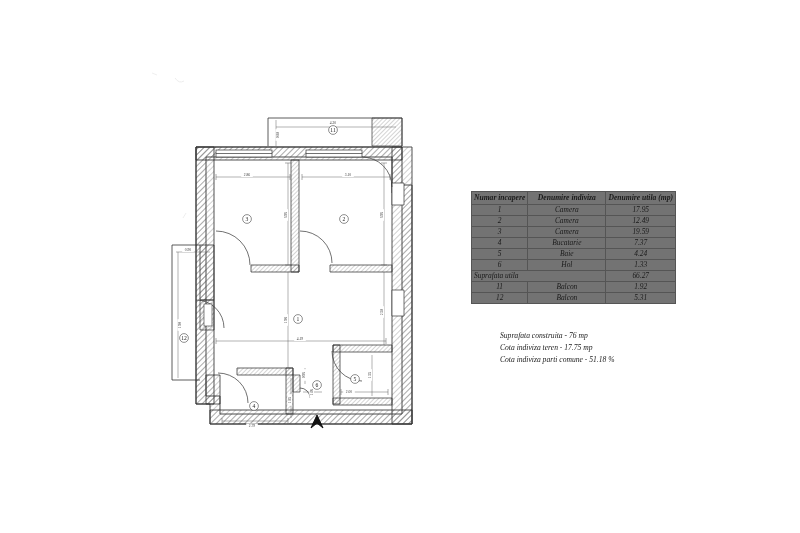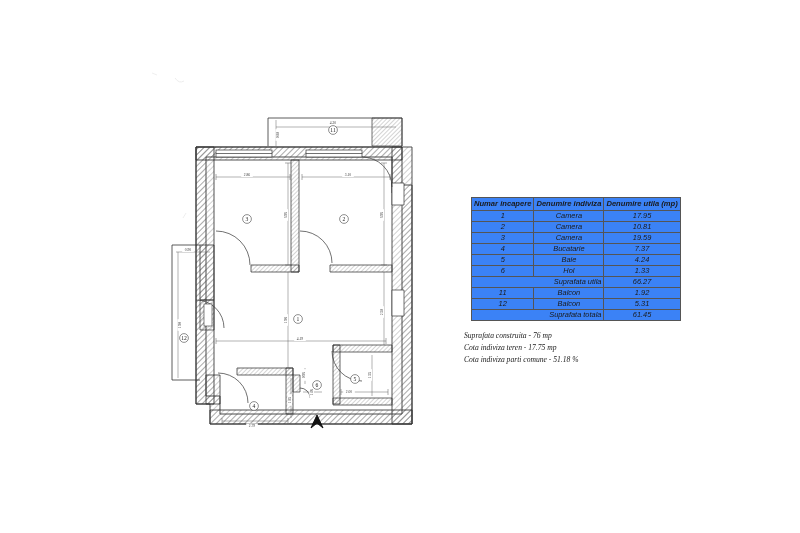--- a/index.html
+++ b/index.html
@@ -11,48 +11,47 @@
   }
   #stage{position:absolute;left:0;top:0;width:800px;height:533px;}
   svg.plan{position:absolute;left:0;top:0;width:800px;height:533px;}
 
   
   .table-wrap{
     position:absolute;left:471px;top:191px;width:205px;
   }
   table.schedule{
     border-collapse:collapse;width:205px;
-    font-family:Liberation Sans, sans-serif;
+    font-family:Liberation Serif, serif;
     font-style:italic;color:#1a1a1a;
-    background:#3b82f6;
-    margin-top:6px;
+    background:#737373;
   }
   table.schedule th,table.schedule td{
     border:1px solid #555;
     padding:0px 2px;
     font-size:7.4px;
     line-height:1.32;
     height:10px;
     font-weight:normal;
     font-style:italic;
     text-align:center;
     white-space:nowrap;
   }
   table.schedule th{
     font-size:7.6px;font-weight:bold;padding:1px 2px;line-height:1.25;
   }
   .c-num{width:38px;}
   .c-name{width:108px;text-align:center;}
   .c-area{width:57px;}
   td.c-name{text-align:center;}
-  tr.summary td.span{text-align:right;}
+  tr.summary td.span{text-align:left;}
 
   
   .notes{
-    position:absolute;left:464px;top:330px;
+    position:absolute;left:500px;top:330px;
     font-family:"Liberation Serif", serif;
     font-style:italic;font-size:7.6px;color:#1a1a1a;
     line-height:1.55;white-space:nowrap;
   }
 
   
   .dimtxt{font-family:"Liberation Serif", serif;font-size:3.6px;fill:#333;}
   .roomnum{font-family:"Liberation Serif", serif;font-size:5.6px;fill:#222;}
 </style>
 </head>
@@ -326,21 +325,21 @@
       </thead>
       <tbody id="schedule-body">
           <tr>
             <td class="c-num">1</td>
             <td class="c-name">Camera</td>
             <td class="c-area">17.95</td>
           </tr>
           <tr>
             <td class="c-num">2</td>
             <td class="c-name">Camera</td>
-            <td class="c-area">10.81</td>
+            <td class="c-area">12.49</td>
           </tr>
           <tr>
             <td class="c-num">3</td>
             <td class="c-name">Camera</td>
             <td class="c-area">19.59</td>
           </tr>
           <tr>
             <td class="c-num">4</td>
             <td class="c-name">Bucatarie</td>
             <td class="c-area">7.37</td>
@@ -361,24 +360,20 @@
           </tr>
           <tr>
             <td class="c-num">11</td>
             <td class="c-name">Balcon</td>
             <td class="c-area">1.92</td>
           </tr>
           <tr>
             <td class="c-num">12</td>
             <td class="c-name">Balcon</td>
             <td class="c-area">5.31</td>
-          </tr>
-          <tr class="summary">
-            <td class="span" colspan="2">Suprafata totala</td>
-            <td class="c-area">61.45</td>
           </tr>
         </tbody>
     </table>
   </div>
 
   <div class="notes" id="notes-block">
       <div>Suprafata construita - 76 mp</div>
       <div>Cota indiviza teren - 17.75 mp</div>
       <div>Cota indiviza parti comune - 51.18 %</div>
     </div>

